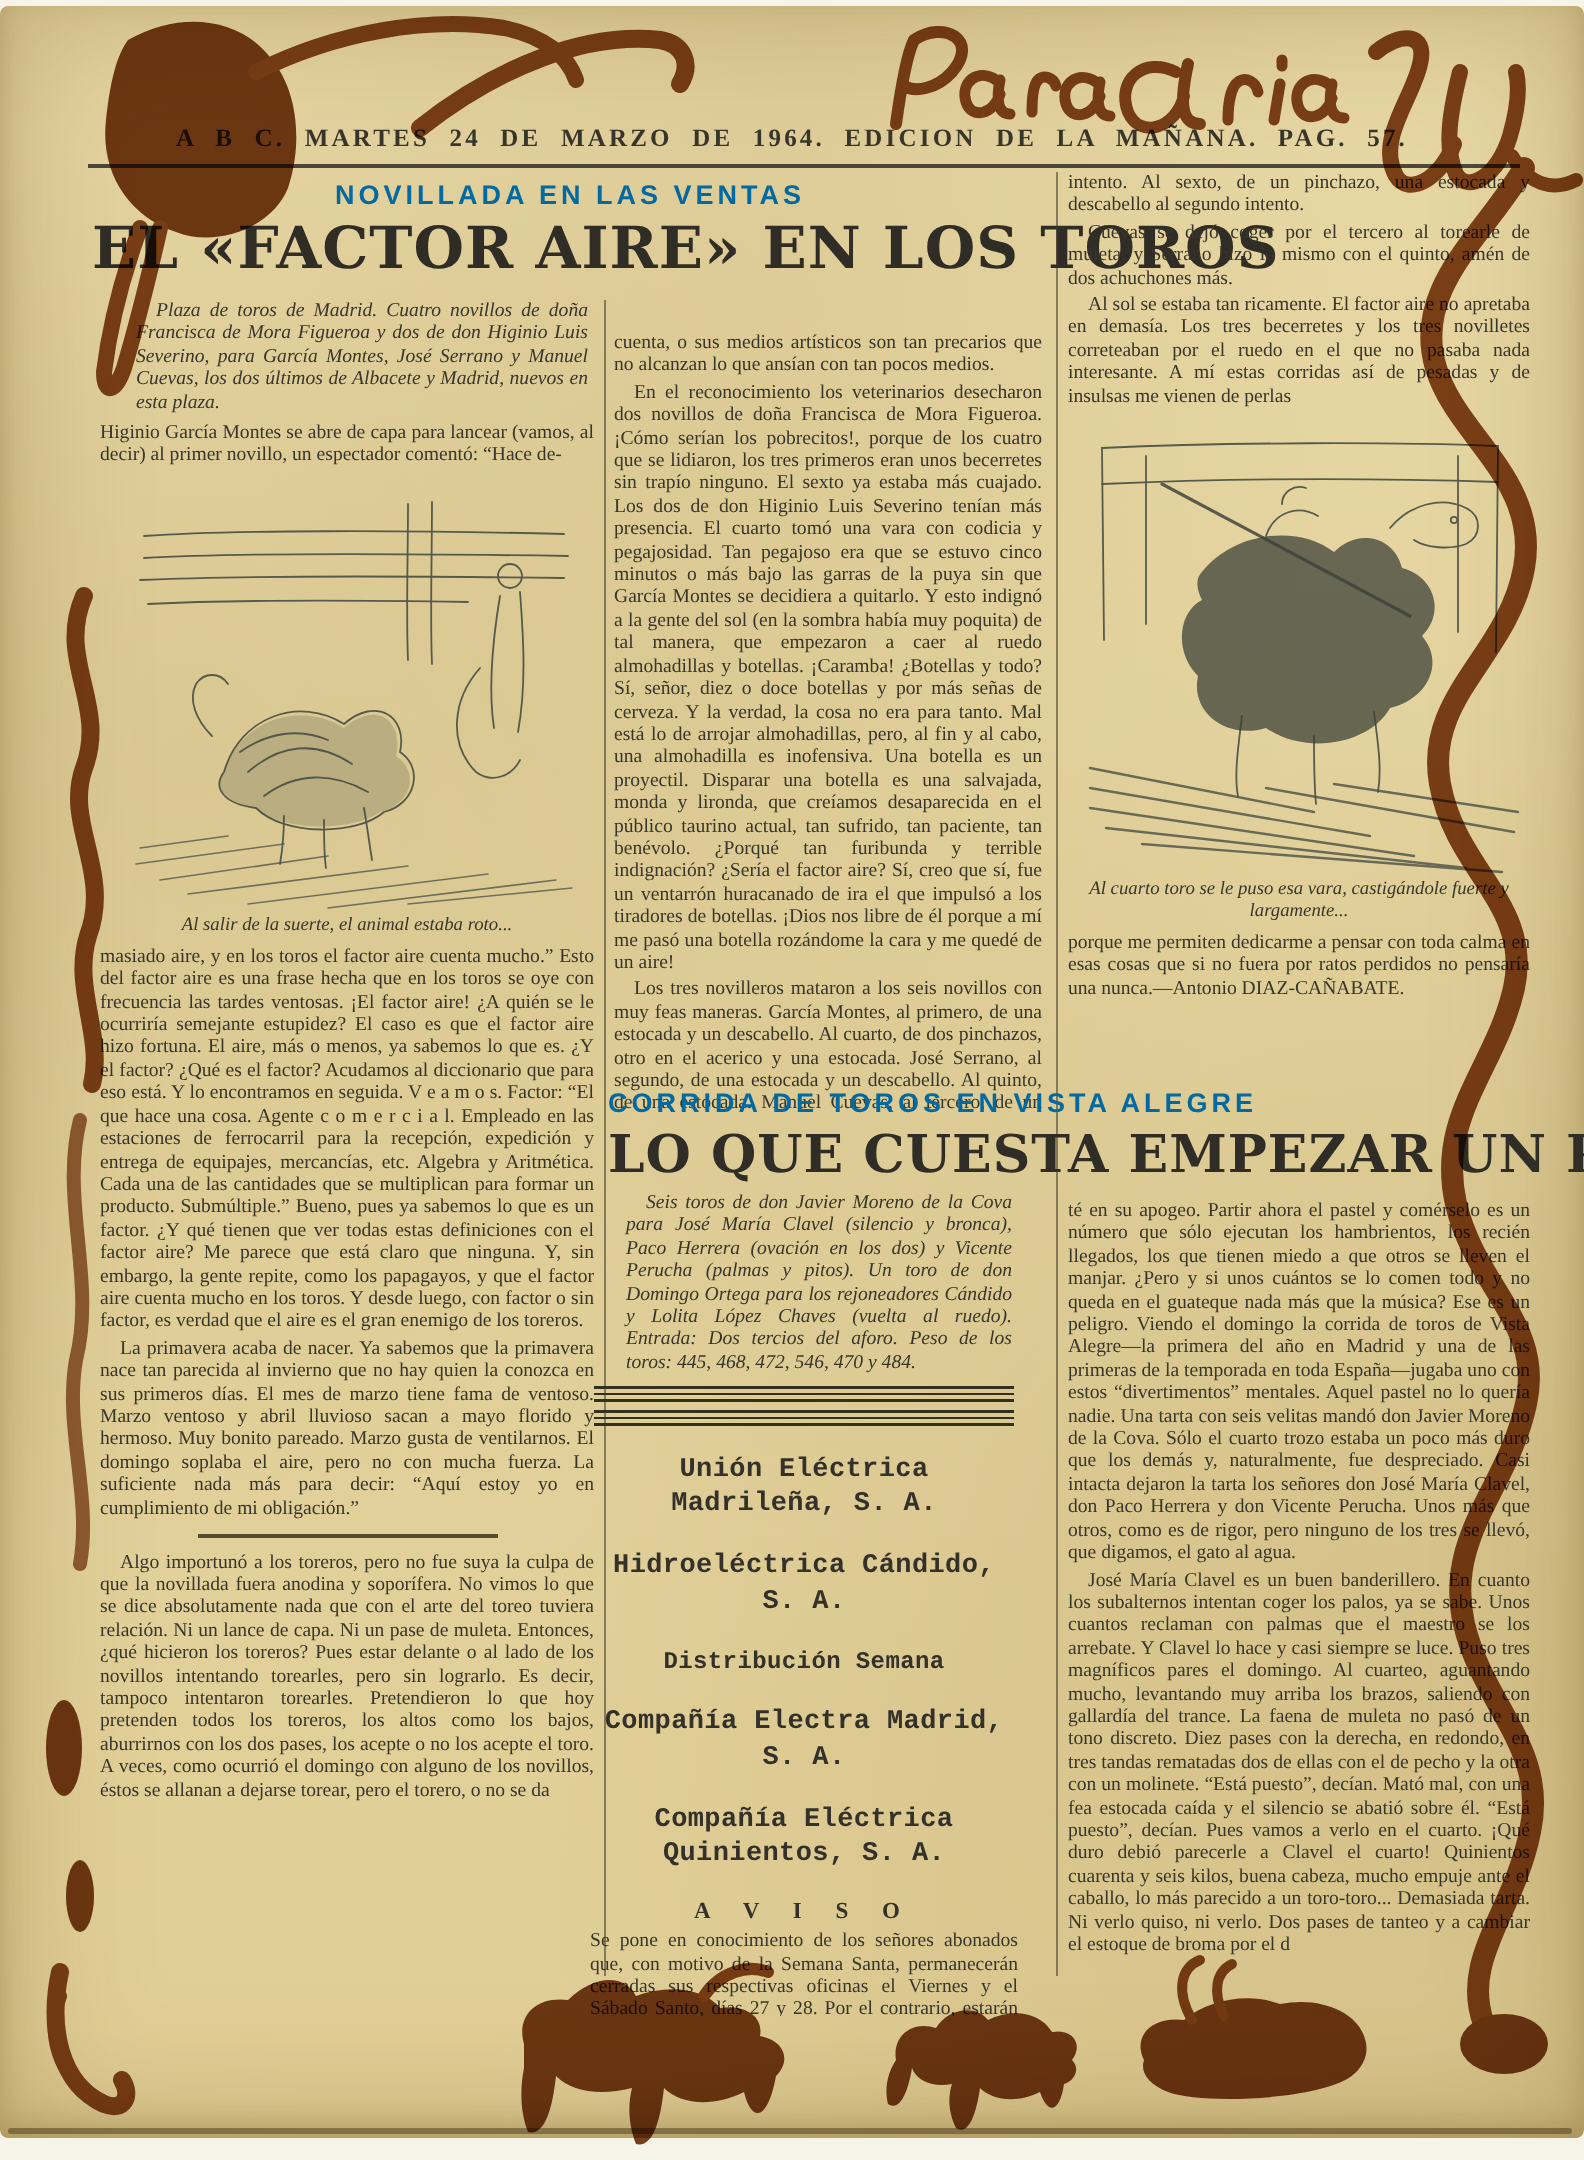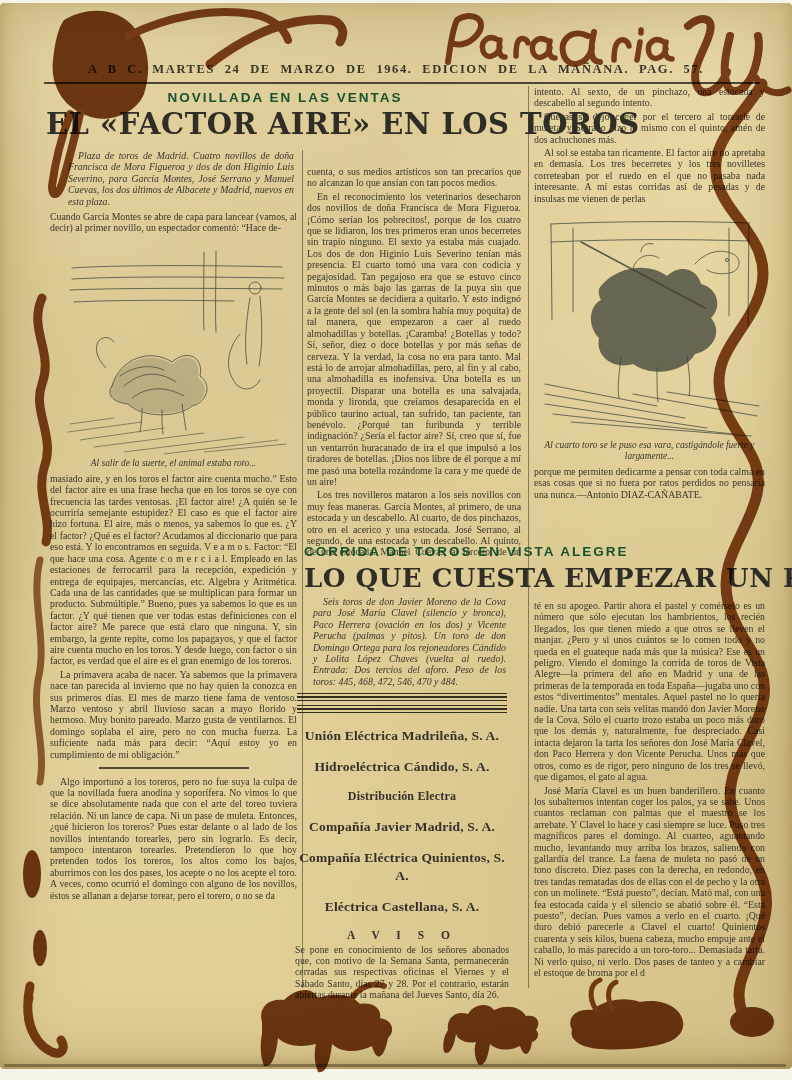--- a/index.html
+++ b/index.html
@@ -20,21 +20,21 @@
   .bottom-edge{position:absolute;left:4px;right:6px;bottom:13px;height:3px;background:rgba(72,58,26,.5);border-radius:2px;}
 
   .masthead{
     position:absolute;left:0;top:62px;width:792px;text-align:center;
     font-weight:bold;font-size:12.5px;letter-spacing:1.6px;word-spacing:5px;
     color:var(--text-ink,#38362b);
   }
   .masthead-rule{position:absolute;left:44px;top:82px;width:716px;height:2px;background:rgba(50,46,34,.85);}
 
   .art1-head{position:absolute;left:46px;top:90px;width:478px;text-align:center;color:var(--text-ink,#38362b);}
-  .kicker{font-family:"Liberation Sans",sans-serif;font-weight:bold;font-size:13.5px;letter-spacing:2px;color:#14532d;}
+  .kicker{font-family:"Liberation Sans",sans-serif;font-weight:bold;font-size:13.5px;letter-spacing:2px;color:#0369a1;}
   .headline1{font-family:"DejaVu Serif","Liberation Serif",serif;font-weight:bold;font-size:29px;
     letter-spacing:.5px;margin-top:2px;white-space:nowrap;color:#2f2d25;}
   .art2-head{position:absolute;left:304px;top:544px;width:464px;text-align:left;color:var(--text-ink,#38362b);}
   .headline2{font-family:"DejaVu Serif","Liberation Serif",serif;font-weight:bold;font-size:26px;
     letter-spacing:.5px;margin-top:4px;white-space:nowrap;color:#2f2d25;}
 
   .col{position:absolute;overflow:hidden;color:var(--text-ink,#38362b);}
   .col1{left:50px;top:150px;width:247px;height:842px;}
   .col2a{left:307px;top:166px;width:214px;height:392px;}
   .col3a{left:534px;top:86px;width:231px;height:460px;}
@@ -49,21 +49,21 @@
   .vrule{position:absolute;width:1px;background:rgba(58,54,40,.55);}
   .v1{left:302px;top:150px;height:838px;}
   .v2{left:528px;top:86px;height:902px;}
 
   figure{margin:4px 0 2px 0;}
   .sketch{display:block;margin:0 auto;}
 
   .rules6{height:8px;margin:6px 2px 4px 2px;
     background:linear-gradient(to bottom,#33301f 0 1.3px,transparent 1.3px 3.3px,#33301f 3.3px 4.6px,transparent 4.6px 6.7px,#33301f 6.7px 8px);}
   .rules6.second{margin-top:3px;}
-  .adline{font-family:Liberation Serif, serif;font-weight:bold;font-size:13.5px;line-height:1.3;
+  .adline{font-family:Liberation Mono, monospace;font-weight:bold;font-size:13.5px;line-height:1.3;
     text-align:center;color:#33312a;letter-spacing:.2px;text-indent:0;}
   .adline.small{font-size:12px;}
   .aviso-title{font-weight:bold;font-size:11.5px;letter-spacing:7px;text-align:center;margin:5px 0 3px 0;text-indent:0;color:#33312a;}
 
   .ink{position:absolute;left:0;top:0;z-index:6;pointer-events:none;mix-blend-mode:multiply;opacity:.92;}
   .stk{fill:none;stroke:var(--ink-brown,#7c3a0d);stroke-linecap:round;stroke-linejoin:round;}
   .blob{fill:var(--ink-brown-dark,#6e3108);stroke:none;}
   .skt{stroke:var(--sketch-ink,#4b5146);fill:none;stroke-linecap:round;}
   .sktfill{fill:rgba(70,76,66,.22);stroke:none;}
   .sktdark{fill:rgba(60,66,56,.75);stroke:none;}
@@ -80,21 +80,21 @@
 <div class="art1-head">
   <div class="kicker">NOVILLADA EN LAS VENTAS</div>
   <div class="headline1">EL «FACTOR AIRE» EN LOS TOROS</div>
 </div>
 
 <div class="vrule v1"></div>
 <div class="vrule v2"></div>
 
 <div class="col col1">
   <p class="bt lead">Plaza de toros de Madrid. Cuatro novillos de doña Francisca de Mora Figueroa y dos de don Higinio Luis Severino, para García Montes, José Serrano y Manuel Cuevas, los dos últimos de Albacete y Madrid, nuevos en esta plaza.</p>
-  <p class="bt first">Cuando García Montes se abre de capa para lancear (vamos, al decir) al primer novillo, un espectador comentó: “Hace de-</p>
+  <p class="bt first">Higinio García Montes se abre de capa para lancear (vamos, al decir) al primer novillo, un espectador comentó: “Hace de-</p>
   <figure>
     <svg class="sketch" width="240" height="218" viewBox="0 0 240 218" role="img">
       <g class="skt" stroke-width="0.9" opacity="0.92">
         <path d="M18,30 C60,27 150,27 228,29"></path>
           <path d="M18,41 C70,38 160,39 230,40"></path>
         <path d="M16,52 C60,50 150,50 228,51"></path>
           <path d="M20,64 C60,62 120,62 180,63"></path>
         <path d="M150,14 C150,40 149,70 150,92"></path>
           <path d="M162,13 C162,40 161,72 162,94"></path>
         <path d="M196,60 C192,84 190,106 193,126"></path>
@@ -171,24 +171,23 @@
   <div class="headline2">LO QUE CUESTA EMPEZAR UN PASTEL</div>
 </div>
 
 <div class="col col2b">
   <p class="bt lead">Seis toros de don Javier Moreno de la Cova para José María Clavel (silencio y bronca), Paco Herrera (ovación en los dos) y Vicente Perucha (palmas y pitos). Un toro de don Domingo Ortega para los rejoneadores Cándido y Lolita López Chaves (vuelta al ruedo). Entrada: Dos tercios del aforo. Peso de los toros: 445, 468, 472, 546, 470 y 484.</p>
   <div class="rules6"></div>
   <div class="rules6 second"></div>
   <div>
     <p class="adline">Unión Eléctrica Madrileña, S. A.</p>
     <p class="adline">Hidroeléctrica Cándido, S. A.</p>
-    <p class="adline small">Distribución Electra</p>
-    <p class="adline">Compañía Javier Madrid, S. A.</p>
+    <p class="adline small">Distribución Semana</p>
+    <p class="adline">Compañía Electra Madrid, S. A.</p>
     <p class="adline">Compañía Eléctrica Quinientos, S. A.</p>
-    <p class="adline">Eléctrica Castellana, S. A.</p>
     <p class="aviso-title">A V I S O</p>
     <p class="bt first">Se pone en conocimiento de los señores abonados que, con motivo de la Semana Santa, permanecerán cerradas sus respectivas oficinas el Viernes y el Sábado Santo, días 27 y 28. Por el contrario, estarán abiertas durante la mañana del Jueves Santo, día 26.</p>
 
   </div>
 </div>
 
 <div class="col col3b">
   <p class="bt first">té en su apogeo. Partir ahora el pastel y comérselo es un número que sólo ejecutan los hambrientos, los recién llegados, los que tienen miedo a que otros se lleven el manjar. ¿Pero y si unos cuántos se lo comen todo y no queda en el guateque nada más que la música? Ese es un peligro. Viendo el domingo la corrida de toros de Vista Alegre—la primera del año en Madrid y una de las primeras de la temporada en toda España—jugaba uno con estos “divertimentos” mentales. Aquel pastel no lo quería nadie. Una tarta con seis velitas mandó don Javier Moreno de la Cova. Sólo el cuarto trozo estaba un poco más duro que los demás y, naturalmente, fue despreciado. Casi intacta dejaron la tarta los señores don José María Clavel, don Paco Herrera y don Vicente Perucha. Unos más que otros, como es de rigor, pero ninguno de los tres se llevó, que digamos, el gato al agua.</p>
   <p class="bt">José María Clavel es un buen banderillero. En cuanto los subalternos intentan coger los palos, ya se sabe. Unos cuantos reclaman con palmas que el maestro se los arrebate. Y Clavel lo hace y casi siempre se luce. Puso tres magníficos pares el domingo. Al cuarteo, aguantando mucho, levantando muy arriba los brazos, saliendo con gallardía del trance. La faena de muleta no pasó de un tono discreto. Diez pases con la derecha, en redondo, en tres tandas rematadas dos de ellas con el de pecho y la otra con un molinete. “Está puesto”, decían. Mató mal, con una fea estocada caída y el silencio se abatió sobre él. “Está puesto”, decían. Pues vamos a verlo en el cuarto. ¡Qué duro debió parecerle a Clavel el cuarto! Quinientos cuarenta y seis kilos, buena cabeza, mucho empuje ante el caballo, lo más parecido a un toro-toro... Demasiada tarta. Ni verlo quiso, ni verlo. Dos pases de tanteo y a cambiar el estoque de broma por el d</p>
 </div>

